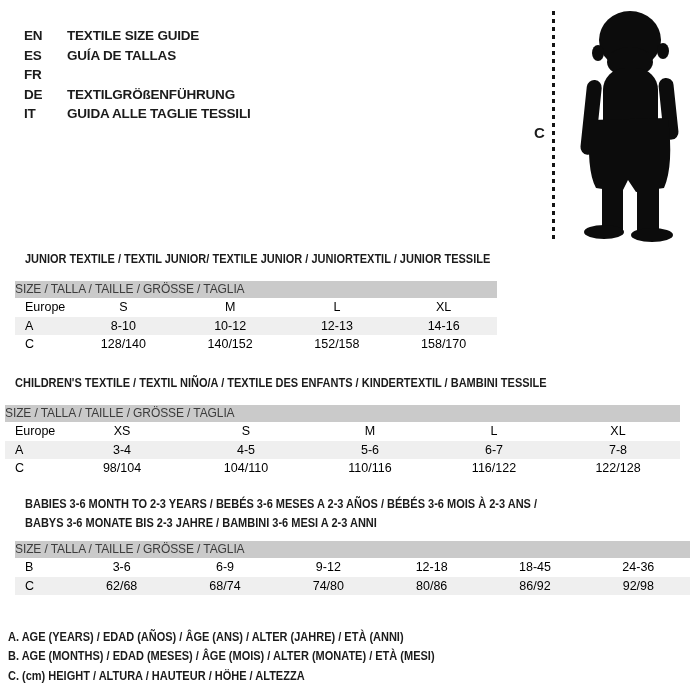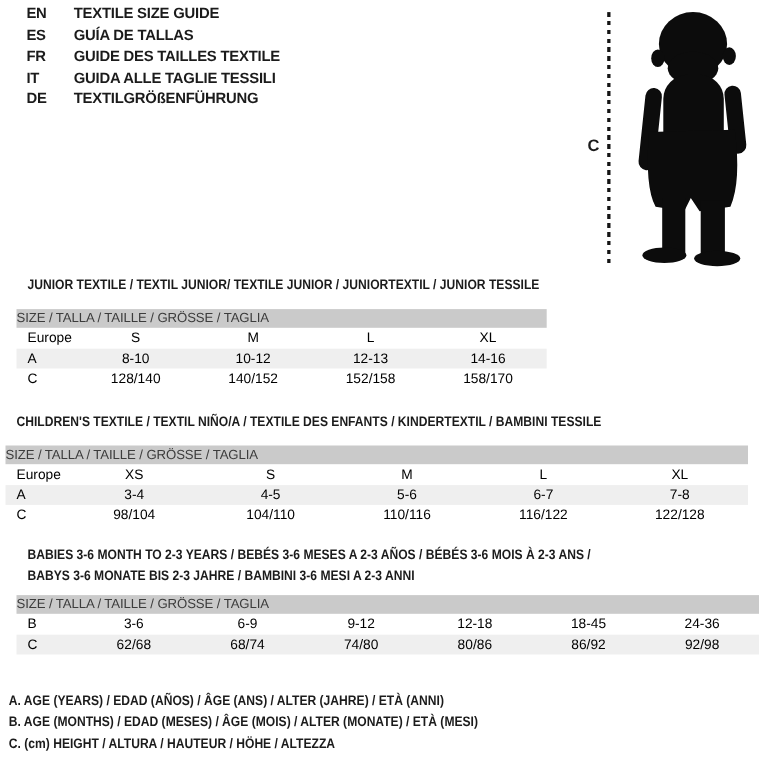--- a/index.html
+++ b/index.html
@@ -3,21 +3,21 @@
 <meta charset="utf-8">
 <style>
   html,body { margin:0; padding:0; background:#ffffff; }
   .page {
     position:relative; width:700px; height:700px; background:#ffffff;
     font-family:"Liberation Sans","DejaVu Sans",sans-serif; color:#1b1b1b;
     overflow:hidden;
   }
 
   
-  .lang-list { position:absolute; left:24px; top:2px; }
+  .lang-list { position:absolute; left:24px; top:26px; }
   .lang-row  { display:flex; height:19.5px; line-height:19.5px; }
   .lang-code { width:43px; font-weight:bold; font-size:13.5px; letter-spacing:-0.2px; }
   .lang-label{ font-weight:bold; font-size:13.5px; letter-spacing:-0.2px; white-space:nowrap; }
 
   
   .figure-line {
     position:absolute; left:552px; top:11px; width:3px; height:231px;
     background-image:repeating-linear-gradient(to bottom,#141414 0 4px,transparent 4px 8px);
   }
   .figure-label { position:absolute; left:534px; top:124px; font-size:15px; font-weight:bold; }
@@ -58,29 +58,28 @@
     <div class="lang-row">
       <span class="lang-code">EN</span>
       <span class="lang-label">TEXTILE SIZE GUIDE</span>
     </div>
     <div class="lang-row">
       <span class="lang-code">ES</span>
       <span class="lang-label">GUÍA DE TALLAS</span>
     </div>
     <div class="lang-row">
       <span class="lang-code">FR</span>
-      <span class="lang-label">GUIDE DES TAILLES TEXTILE</span>
+    </div>
+    <div class="lang-row">
+      <span class="lang-code">DE</span>
+      <span class="lang-label">TEXTILGRÖßENFÜHRUNG</span>
     </div>
     <div class="lang-row">
       <span class="lang-code">IT</span>
       <span class="lang-label">GUIDA ALLE TAGLIE TESSILI</span>
-    </div>
-    <div class="lang-row">
-      <span class="lang-code">DE</span>
-      <span class="lang-label">TEXTILGRÖßENFÜHRUNG</span>
     </div>
   </div>
 
   <span class="figure-label">C</span>
   <div class="figure-line"></div>
   <svg class="figure-svg" width="135" height="233" viewBox="0 0 135 233" aria-hidden="true">
     <g fill="#0c0c0c">
       <ellipse cx="68" cy="30" rx="31" ry="29"></ellipse>
       <ellipse cx="36" cy="43" rx="6" ry="8"></ellipse>
       <ellipse cx="101" cy="41" rx="6" ry="8"></ellipse>

